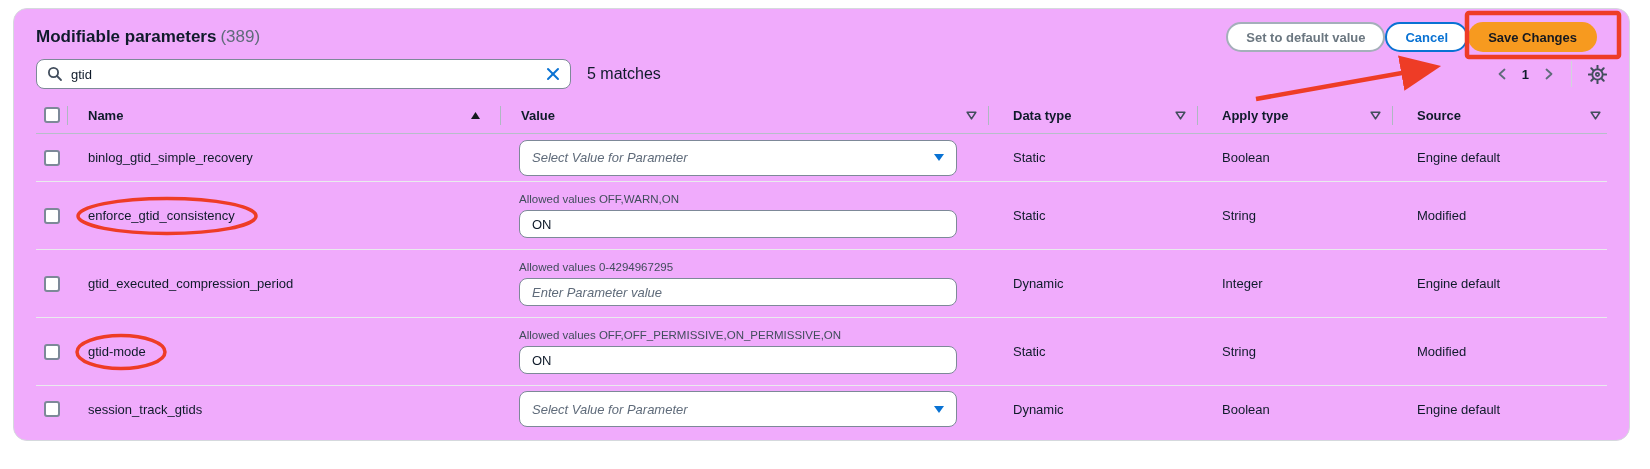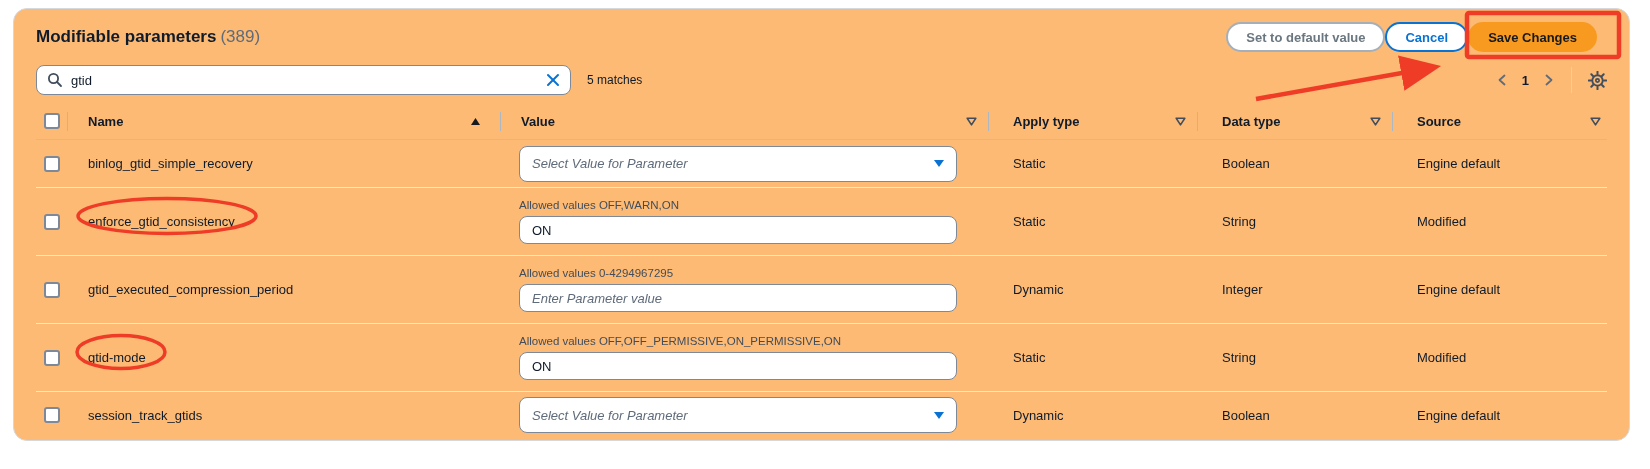--- a/index.html
+++ b/index.html
@@ -7,42 +7,42 @@
     --annotation-red:#EE3C26;
     --link-blue:#0972D3;
     --text-dark:#0F1B2A;
     --text-muted:#5F6B7A;
   }
   *{box-sizing:border-box;margin:0;padding:0;}
   html,body{width:1650px;height:469px;overflow:hidden;background:#fff;
     font-family:"Liberation Sans",sans-serif;color:var(--text-dark);}
   .card{
     position:relative;margin:8px 0 0 13px;width:1617px;height:433px;
-    background:#fdba74;border:1px solid #D5D9DD;border-radius:14px;
+    background:#f0abfc;border:1px solid #D5D9DD;border-radius:14px;
     padding:12px 22px 0 22px;
   }
   
   .top-row{display:flex;align-items:center;justify-content:space-between;height:32px;}
   .page-title{font-size:17px;font-weight:bold;}
   .page-title .count{color:var(--text-muted);font-weight:normal;margin-left:4px;}
   .btn-group{display:flex;align-items:center;margin-right:10px;}
   .btn{height:30px;border-radius:16px;font-size:13px;font-weight:bold;
     padding:0 18px;background:#fff;cursor:pointer;white-space:nowrap;
     font-family:"Liberation Sans",sans-serif;}
   .btn-default{border:2px solid #A4AFBA;color:#6B7780;}
   .btn-cancel{border:2px solid var(--link-blue);color:var(--link-blue);}
   .btn-save{border:none;background:var(--accent-orange);color:#16191F;padding:0 20px;}
   
-  .second-row{display:flex;align-items:center;justify-content:space-between;margin-top:12px;height:30px;}
+  .second-row{display:flex;align-items:center;justify-content:space-between;margin-top:6px;height:30px;}
   .search-wrap{display:flex;align-items:center;}
   .search-box{display:flex;align-items:center;width:535px;height:30px;
     border:1.5px solid #7D8998;border-radius:8px;padding:0 10px;background:#fff;}
   .search-box input{flex:1;border:none;outline:none;font-size:13px;color:var(--text-dark);
     margin-left:8px;font-family:"Liberation Sans",sans-serif;background:transparent;}
-  .matches{font-size:12px;margin-left:16px;}
+  .matches{font-size:16px;margin-left:16px;}
   .pager{display:flex;align-items:center;gap:14px;}
   .pager .page-num{font-size:13px;font-weight:bold;}
   .icon-btn{background:none;border:none;cursor:pointer;display:flex;align-items:center;padding:0;}
   .pager-divider{width:1px;height:26px;background:#D1D5DB;margin:0 2px;}
   
   .table{margin-top:8px;}
   .grid-row{display:grid;grid-template-columns:32px 433px 488px 209px 195px 1fr;align-items:center;}
   .thead{height:37px;border-bottom:1px solid #B6BEC9;font-weight:bold;font-size:13px;}
   .th{display:flex;align-items:center;height:100%;position:relative;padding-left:20px;}
   .th .lbl{margin-right:auto;}
@@ -143,29 +143,29 @@
       </div>
       <div class="th">
         <span class="lbl">Value</span>
         <span class="colicon">
           <svg width="11" height="9" viewBox="0 0 12 10">
               <path d="M1.2 1.4 H10.8 L6 8.8 Z" fill="none" stroke="#414D5C" stroke-width="1.7" stroke-linejoin="round"></path>
             </svg>
         </span>
       </div>
       <div class="th" style="padding-left:24px;">
+        <span class="lbl">Data type</span>
+        <span class="colicon">
+          <svg width="11" height="9" viewBox="0 0 12 10">
+              <path d="M1.2 1.4 H10.8 L6 8.8 Z" fill="none" stroke="#414D5C" stroke-width="1.7" stroke-linejoin="round"></path>
+            </svg>
+        </span>
+      </div>
+      <div class="th" style="padding-left:24px;">
         <span class="lbl">Apply type</span>
-        <span class="colicon">
-          <svg width="11" height="9" viewBox="0 0 12 10">
-              <path d="M1.2 1.4 H10.8 L6 8.8 Z" fill="none" stroke="#414D5C" stroke-width="1.7" stroke-linejoin="round"></path>
-            </svg>
-        </span>
-      </div>
-      <div class="th" style="padding-left:24px;">
-        <span class="lbl">Data type</span>
         <span class="colicon">
           <svg width="11" height="9" viewBox="0 0 12 10">
               <path d="M1.2 1.4 H10.8 L6 8.8 Z" fill="none" stroke="#414D5C" stroke-width="1.7" stroke-linejoin="round"></path>
             </svg>
         </span>
       </div>
       <div class="th" style="padding-left:24px;">
         <span class="lbl">Source</span>
         <span class="colicon" style="margin-right:6px;">
           <svg width="11" height="9" viewBox="0 0 12 10">

